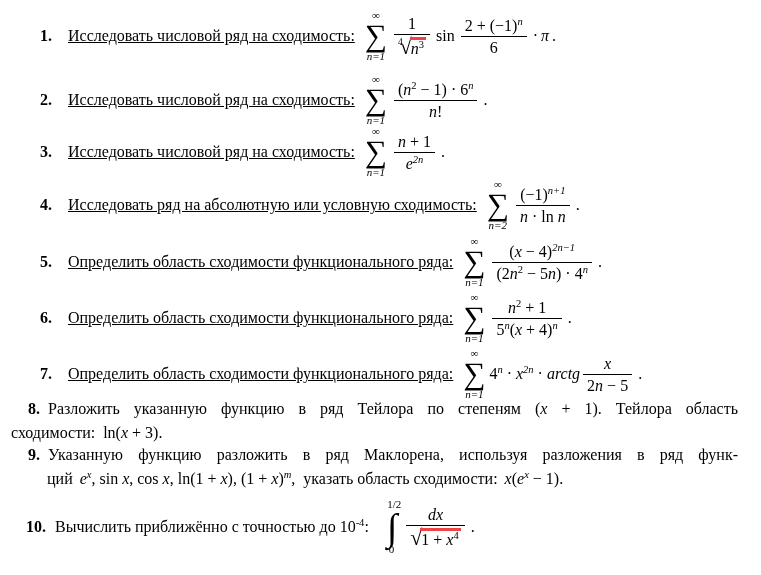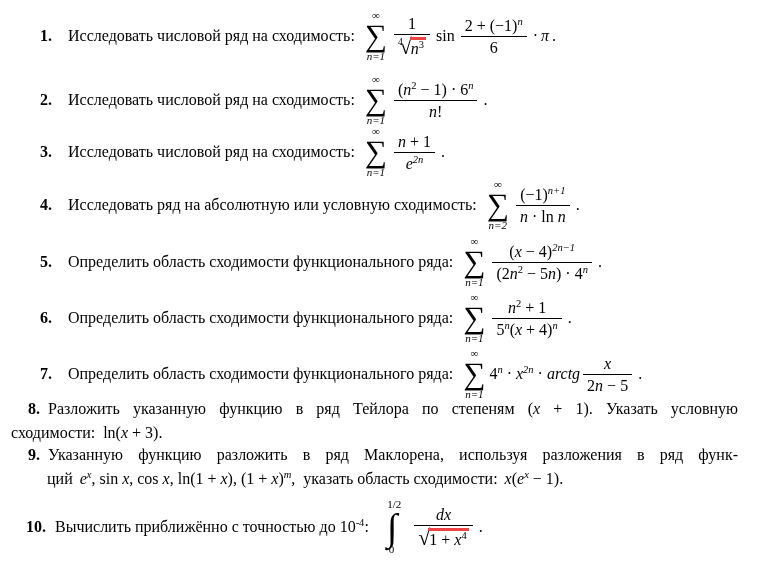--- a/index.html
+++ b/index.html
@@ -3,39 +3,39 @@
 <meta charset="utf-8">
 <style>
   html,body { margin:0; padding:0; background:#fff; }
   .page {
     position:relative; width:761px; height:575px; background:#ffffff; color:#000000;
     font-family:"Liberation Serif","DejaVu Serif",serif; font-size:16px; overflow:hidden;
   }
   .item { position:absolute; left:40px; display:flex; align-items:center; transform:translateY(-50%); }
   .pnum { font-weight:bold; width:28px; flex:none; }
   .pnum10 { font-weight:bold; margin-right:9px; }
-  .ptext { white-space:nowrap; }
+  .ptext { white-space:nowrap;text-decoration:underline; }
   .formula { display:flex; align-items:center; margin-left:8px; }
   .it { font-style:italic; }
   .rm { font-style:normal; }
   .mrun { white-space:pre; }
   sup { font-size:10.5px; line-height:0; vertical-align:super; font-style:normal; }
   sup.it { font-style:italic; }
   .bigop { display:flex; flex-direction:column; align-items:center; margin:0 4px 0 2px; }
   .bigop .up { font-size:11px; line-height:11px; margin-bottom:2px; }
   .bigop .op { font-size:31px; line-height:25px; }
   .bigop .lo { font-size:11px; line-height:11px; margin-top:3px; }
   .frac { display:flex; flex-direction:column; align-items:center; margin:0 3px; }
   .fnum { padding:0 4px 2px; line-height:17px; white-space:pre; }
   .fden { border-top:1px solid #000; align-self:stretch; text-align:center; padding:2px 4px 0; line-height:17px; white-space:pre; }
   .sqrt { display:inline-flex; align-items:flex-start; vertical-align:middle; }
   .ridx { font-size:9.5px; line-height:9px; margin-right:-3px; position:relative; top:1px; z-index:1; }
   .rsign { font-size:22px; line-height:20px; font-style:normal; }
   .rbody { border-top:3px solid #ef4444; padding:2px 2px 0 1px; margin-left:-2px; line-height:14px; white-space:pre; }
-  .intop { display:flex; flex-direction:column; align-items:center; margin:0 14px 0 10px; }
+  .intop { display:flex; flex-direction:column; align-items:center; margin:0 6px 0 10px; }
   .intop .iup { font-size:11px; line-height:11px; align-self:flex-end; margin:0 -4px 1px 0; }
   .intop .isym { font-size:38px; line-height:32px; }
   .intop .ilo { font-size:11px; line-height:11px; align-self:flex-start; margin:1px 0 0 2px; }
   .mx { margin:0 3px;text-align:center; }
   .enddot { margin-left:3px; }
   .para { position:absolute; left:11px; width:727px; line-height:24px; }
   .line { white-space:nowrap; }
   .j { text-align:justify; text-align-last:justify; white-space:normal; }
   .ind1 { text-indent:17px; }
   .l2 { padding-left:36px; }
@@ -170,21 +170,21 @@
       <span class="mrun"><span class="rm">4</span><sup class="it">n</sup><span class="rm"> · </span><span class="it">x</span><sup class="it">2n</sup><span class="rm"> · </span><span class="it">arctg</span></span>
       <span class="frac">
           <span class="fnum it">x</span>
           <span class="fden"><span class="rm">2</span><span class="it">n</span><span class="rm"> − 5</span></span>
         </span>
       <span class="enddot rm">.</span>
     </span>
   </div>
 
   <div class="para" style="top:397px">
-    <div class="line j ind1"><span class="pn">8.</span><span>Разложить указанную функцию в ряд Тейлора по степеням</span> <span class="rm">(</span><span class="it">x</span><span class="rm"> + 1)</span><span>. Указать условную</span></div>
+    <div class="line j ind1"><span class="pn">8.</span><span>Разложить указанную функцию в ряд Тейлора по степеням</span> <span class="rm">(</span><span class="it">x</span><span class="rm"> + 1)</span><span>. Тейлора область</span></div>
     <div class="line"><span class="mr8">сходимости:</span><span class="rm">ln(</span><span class="it">x</span><span class="rm"> + 3)</span><span class="rm">.</span></div>
   </div>
 
   <div class="para" style="top:443px">
     <div class="line j ind1"><span class="pn">9.</span><span>Указанную функцию разложить в ряд Маклорена, используя разложения в ряд функ-</span></div>
     <div class="line l2"><span class="mr7">ций</span><span class="it">e</span><sup class="it">x</sup><span class="rm">, sin </span><span class="it">x</span><span class="rm">, cos </span><span class="it">x</span><span class="rm">, ln(1 + </span><span class="it">x</span><span class="rm">), (1 + </span><span class="it">x</span><span class="rm">)</span><sup class="it">m</sup><span class="rm">,</span><span class="ml8 mr7">указать область сходимости:</span><span class="it">x</span><span class="rm">(</span><span class="it">e</span><sup class="it">x</sup><span class="rm"> − 1)</span><span class="rm">.</span></div>
   </div>
 
   <div class="item" style="top:527px; left:26px">
     <span class="pnum10">10.</span>

